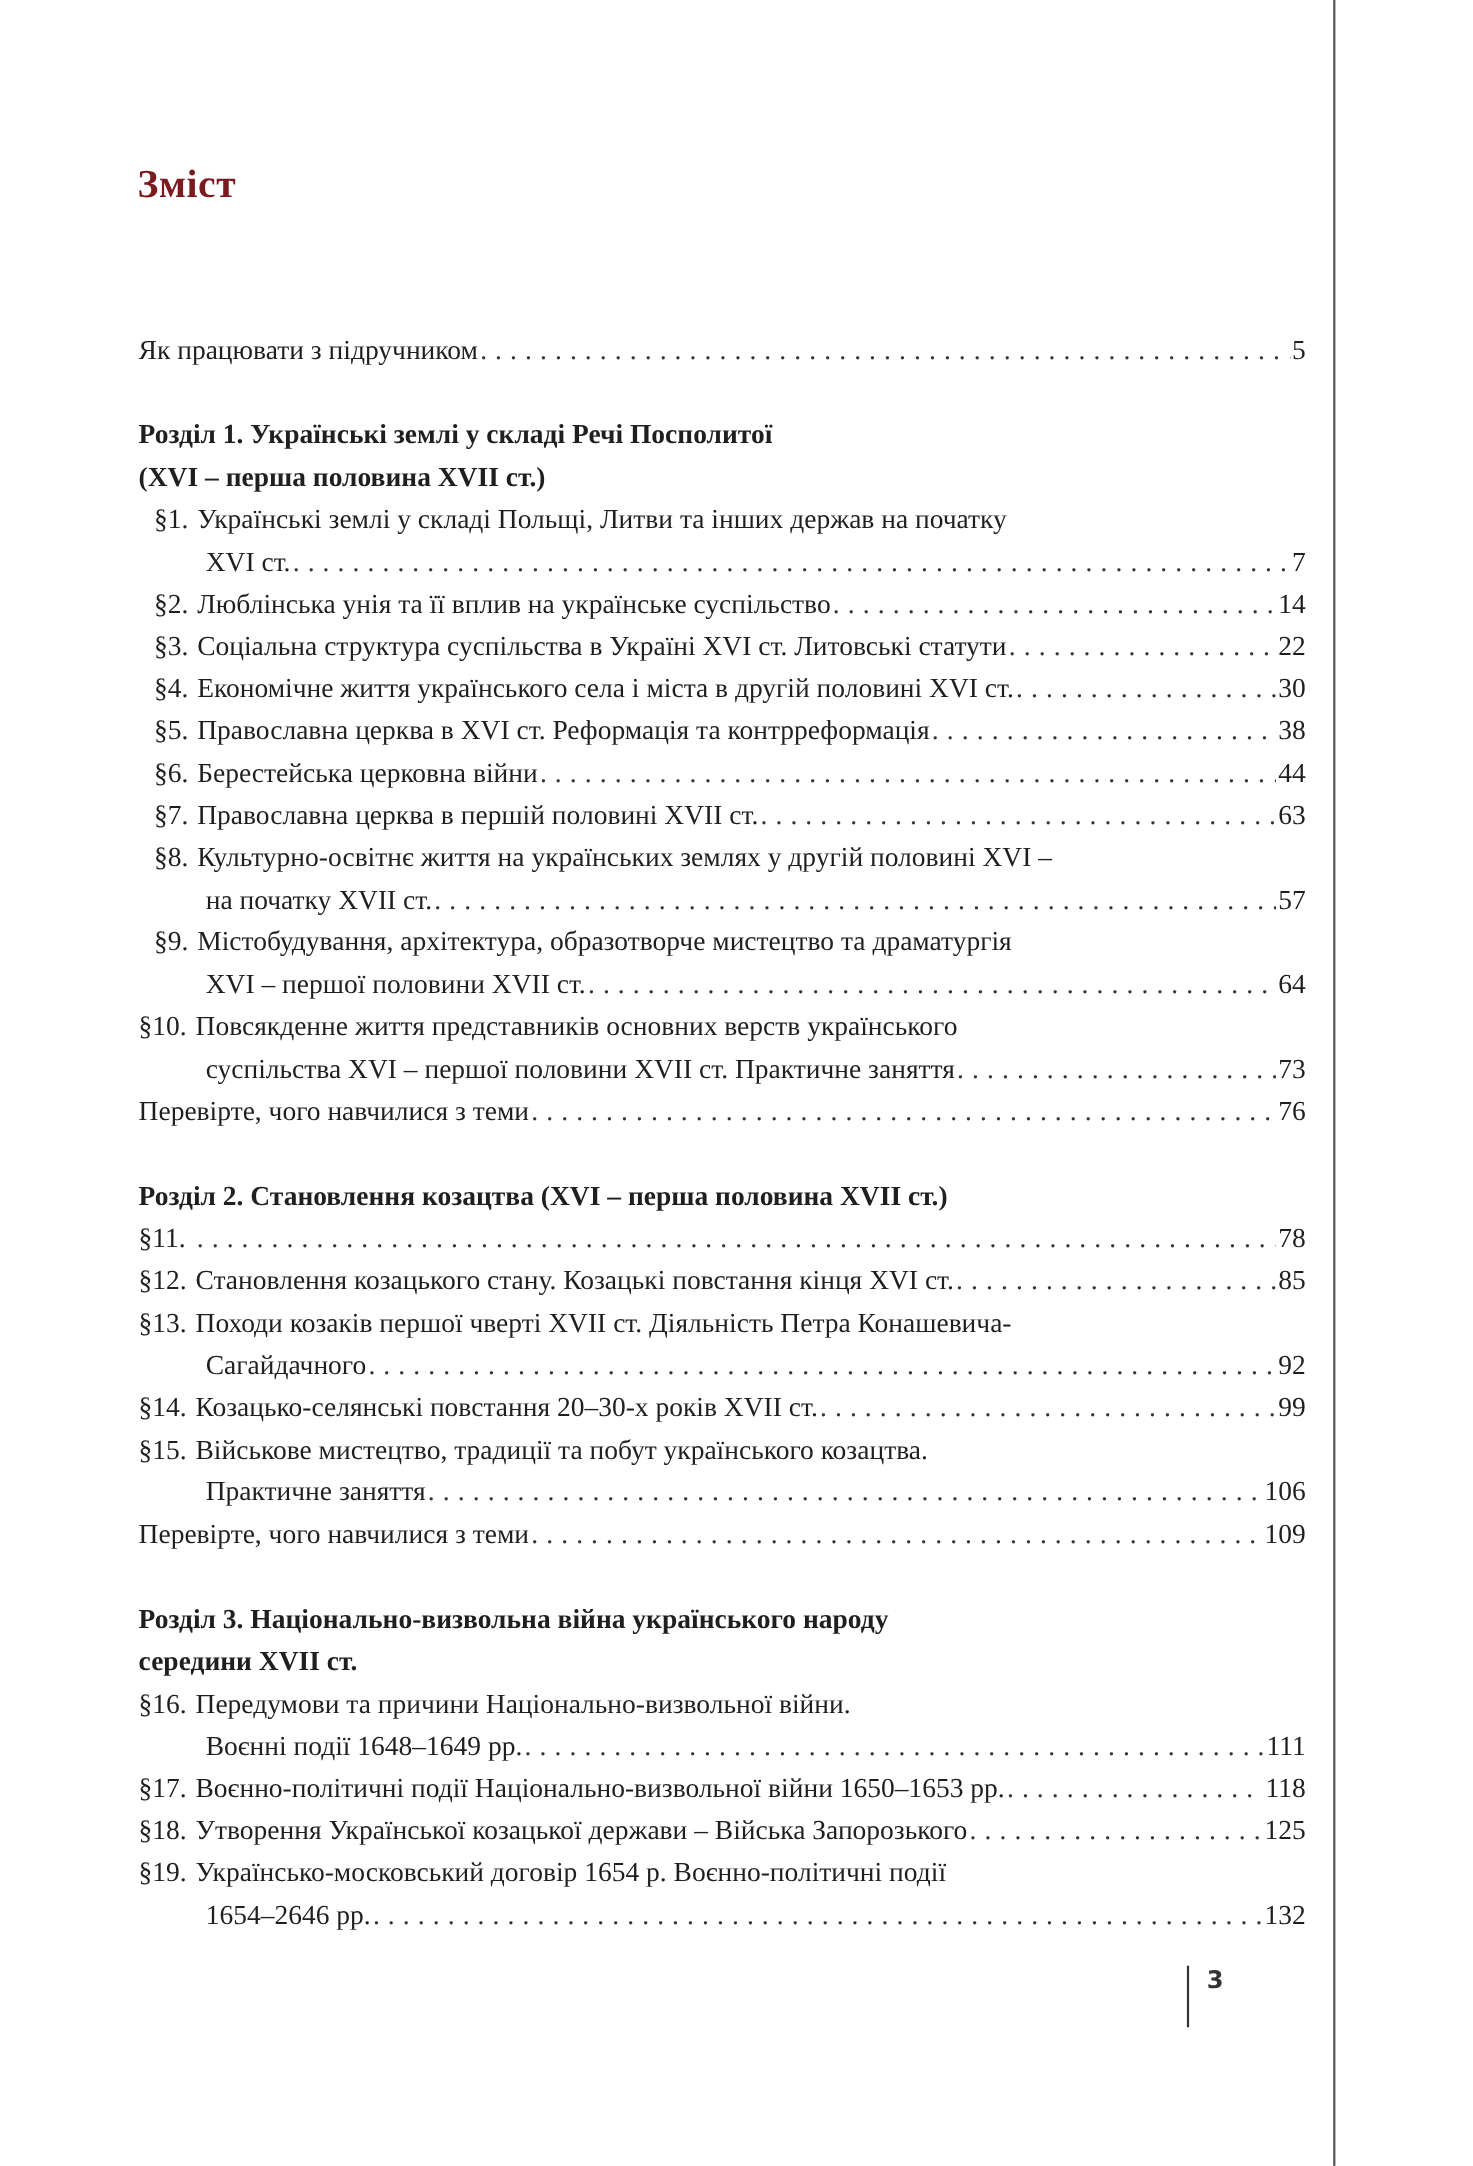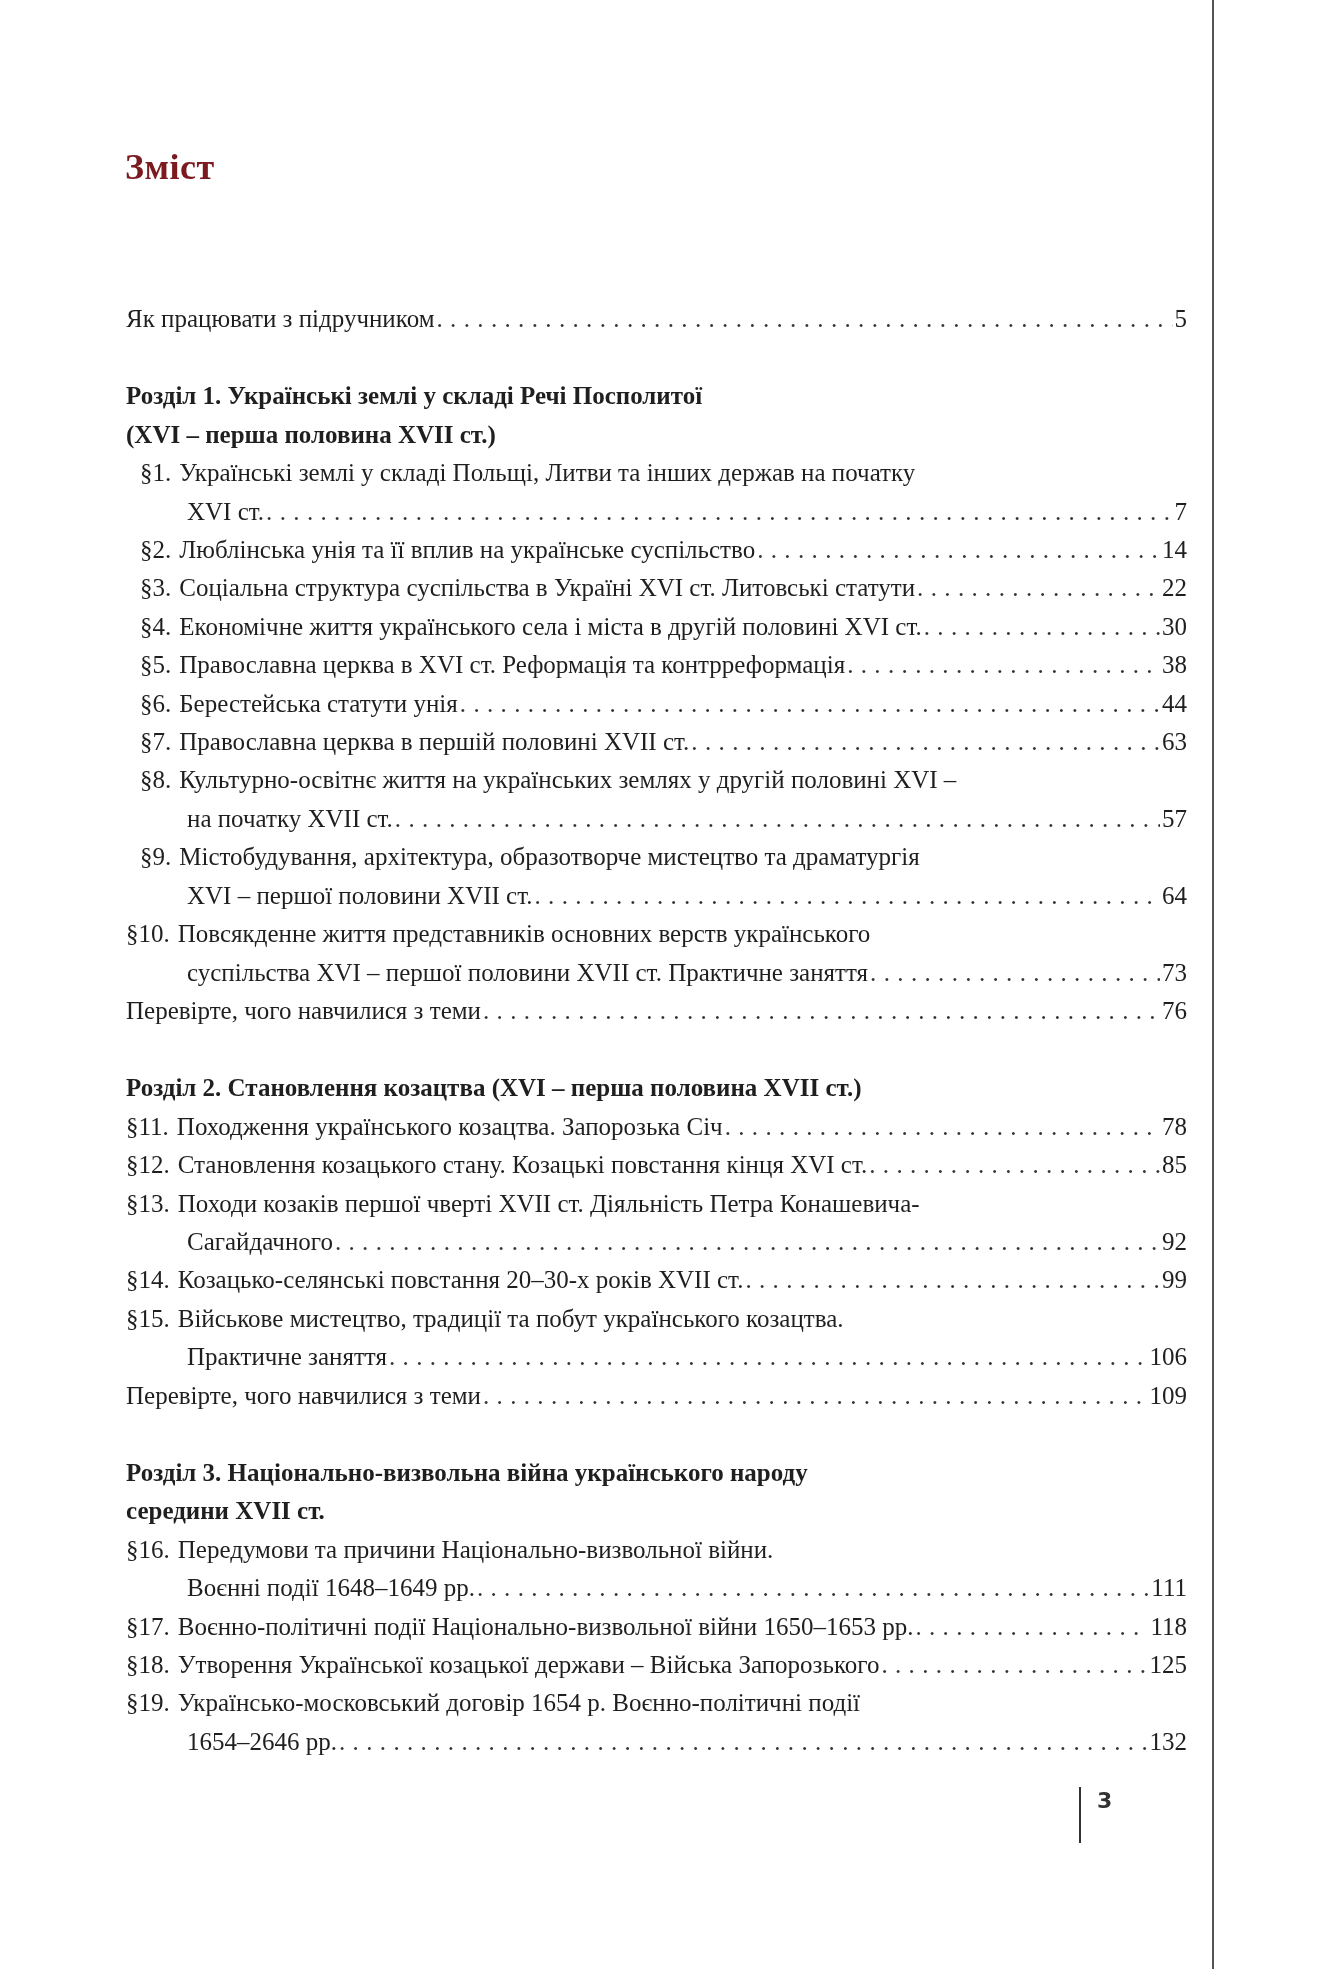--- a/index.html
+++ b/index.html
@@ -79,21 +79,21 @@
           <div class="row">
             <span style="margin-right: 8px; flex: 0 0 auto;">§5.</span>
             <span class="txt">Православна церква в XVI ст. Реформація та контрреформація</span>
             <span class="dots"></span>
             <span class="pg">38</span>
           </div>
         </div>
         <div class="entry sec1">
           <div class="row">
             <span style="margin-right: 8px; flex: 0 0 auto;">§6.</span>
-            <span class="txt">Берестейська статути унія</span>
+            <span class="txt">Берестейська церковна війни</span>
             <span class="dots"></span>
             <span class="pg">44</span>
           </div>
         </div>
         <div class="entry sec1">
           <div class="row">
             <span style="margin-right: 8px; flex: 0 0 auto;">§7.</span>
             <span class="txt">Православна церква в першій половині XVII ст.</span>
             <span class="dots"></span>
             <span class="pg">63</span>
@@ -128,21 +128,20 @@
           <span class="dots"></span>
           <span class="pg">76</span>
         </div>
       </div>
       <div class="gap-large"></div>
       <div class="part-block">
         <div class="part">Розділ 2. Становлення козацтва (XVI – перша половина XVII ст.)</div>
         <div class="entry sec2">
           <div class="row">
             <span style="margin-right: 8px; flex: 0 0 auto; text-align: center;">§11.</span>
-            <span class="txt">Походження українського козацтва. Запорозька Січ</span>
             <span class="dots"></span>
             <span class="pg">78</span>
           </div>
         </div>
         <div class="entry sec2">
           <div class="row">
             <span style="margin-right: 8px; flex: 0 0 auto;">§12.</span>
             <span class="txt">Становлення козацького стану. Козацькі повстання кінця XVI ст.</span>
             <span class="dots"></span>
             <span class="pg">85</span>

